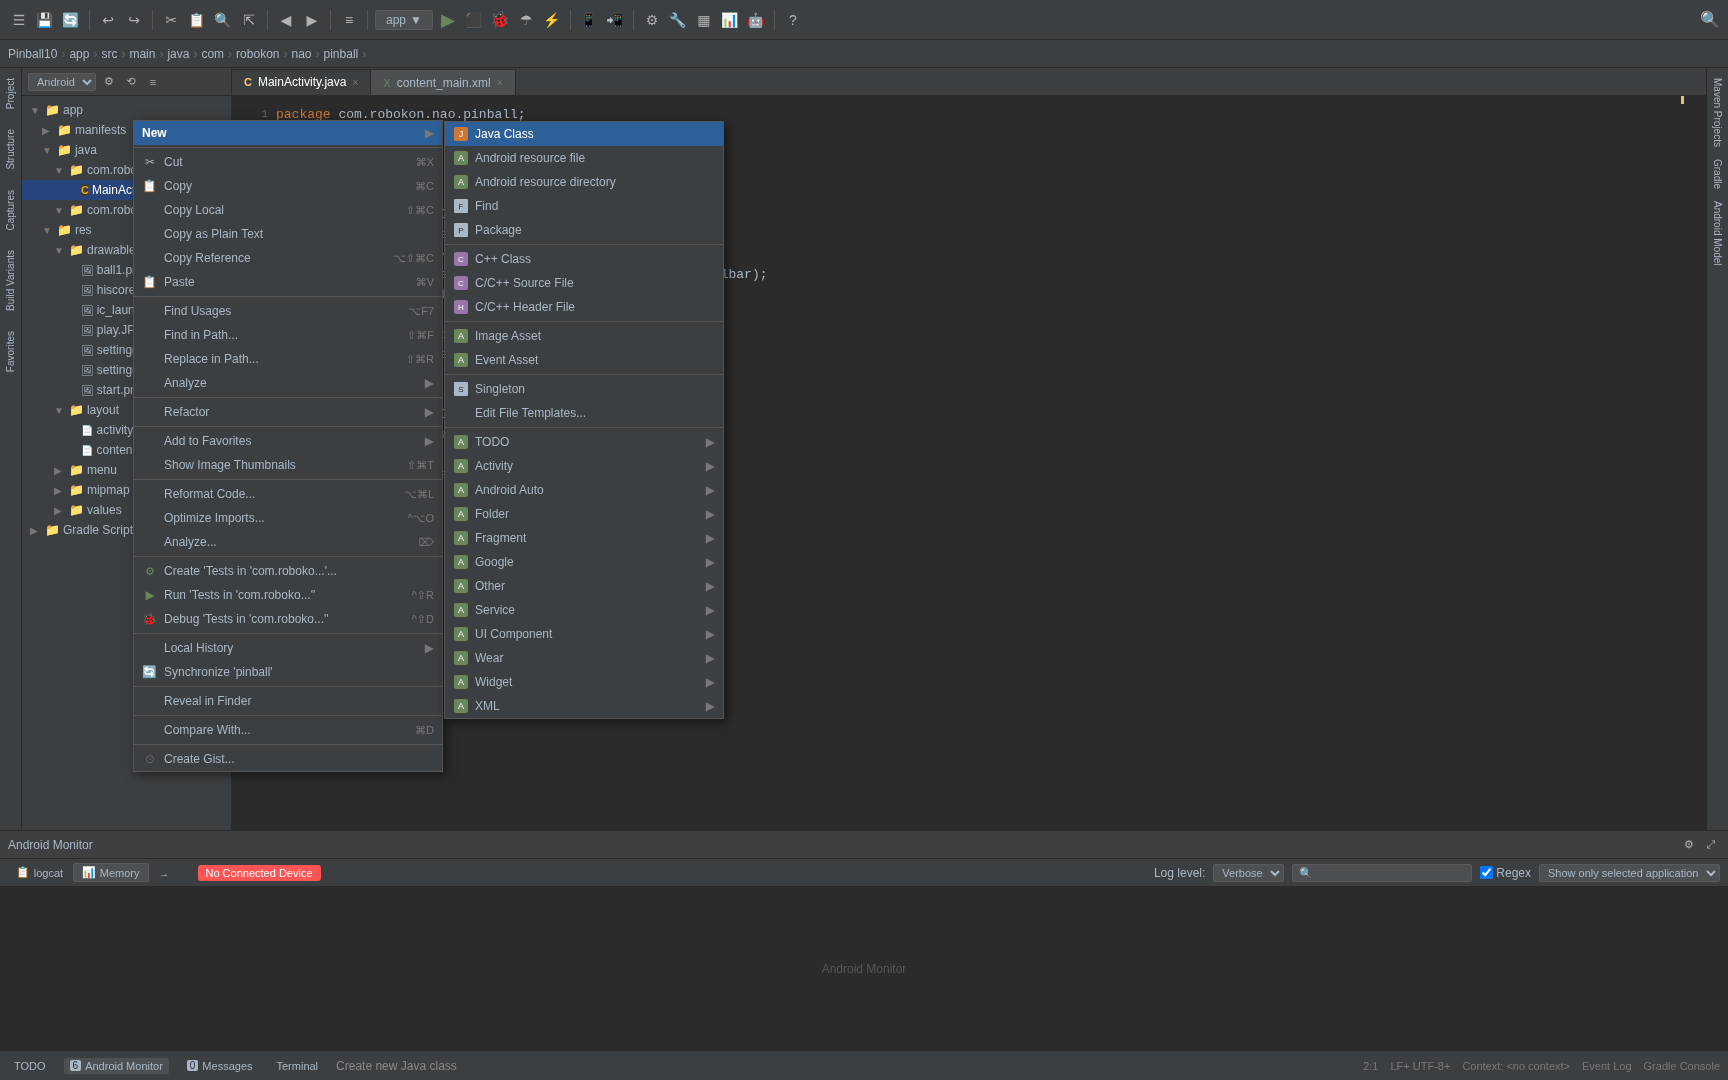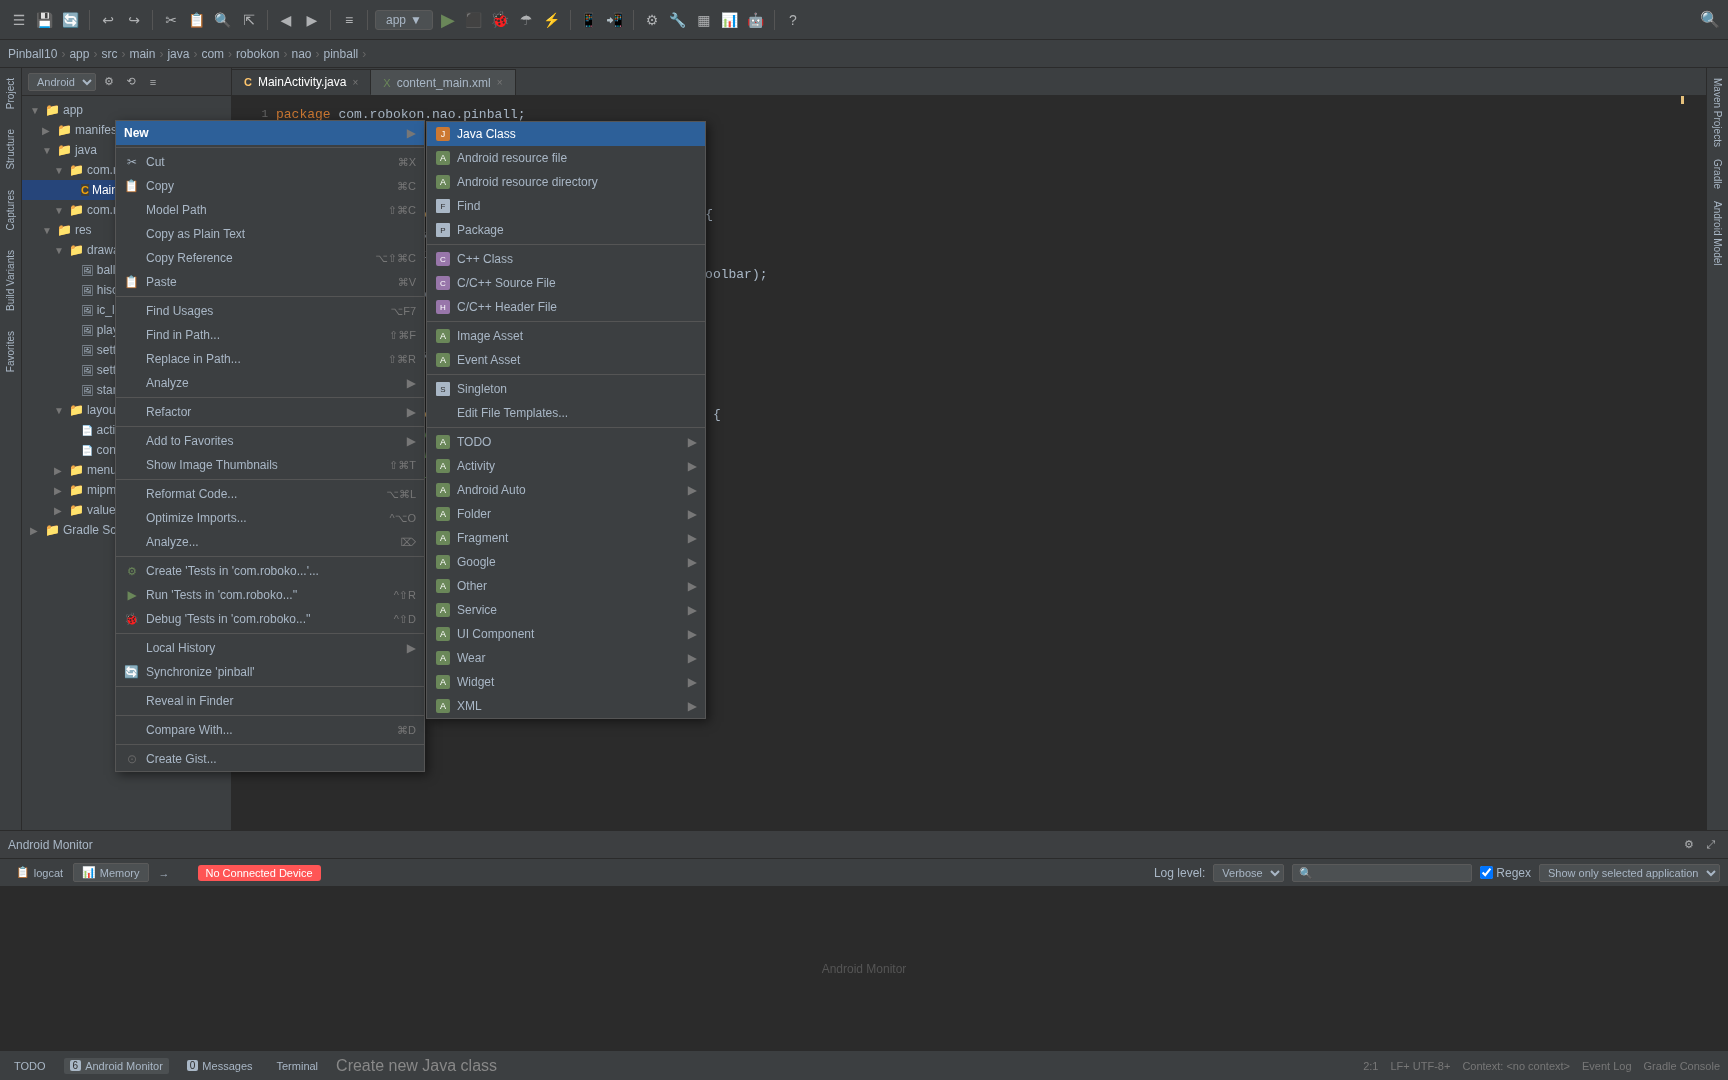--- a/index.html
+++ b/index.html
@@ -831,51 +831,51 @@
     <span class="status-tab-num">6</span>
     <span>Android Monitor</span>
   </div>
   <div class="status-tab">
     <span class="status-tab-num">0</span>
     <span>Messages</span>
   </div>
   <div class="status-tab">
     <span>Terminal</span>
   </div>
-  <span style="color:#888;font-size:16px;">Create new Java class</span>
+  <span style="color:#888;font-size:12px;">Create new Java class</span>
   <div class="status-right">
     <span>2:1</span>
     <span>LF+ UTF-8+</span>
     <span>Context: &lt;no context&gt;</span>
     <span style="cursor:pointer;">Event Log</span>
     <span style="cursor:pointer;">Gradle Console</span>
   </div>
 </div>
 
 <div id="context-menu-overlay">
 
-  <div id="primary-menu" style="position:relative;">
+  <div id="primary-menu" style="position:relative;margin-left:18px;">
     <div class="menu-item highlighted">
       <span style="font-weight:bold;">New</span>
       <span class="arrow">▶</span>
     </div>
     <div class="menu-separator"></div>
     <div class="menu-item">
       <span class="menu-icon">✂</span>
       <span>Cut</span>
       <span class="shortcut">⌘X</span>
     </div>
     <div class="menu-item">
       <span class="menu-icon">📋</span>
       <span>Copy</span>
       <span class="shortcut">⌘C</span>
     </div>
     <div class="menu-item">
       <span class="menu-icon"></span>
-      <span>Model Path</span>
+      <span>Copy Local</span>
       <span class="shortcut">⇧⌘C</span>
     </div>
     <div class="menu-item">
       <span class="menu-icon"></span>
       <span>Copy as Plain Text</span>
     </div>
     <div class="menu-item">
       <span class="menu-icon"></span>
       <span>Copy Reference</span>
       <span class="shortcut">⌥⇧⌘C</span>

